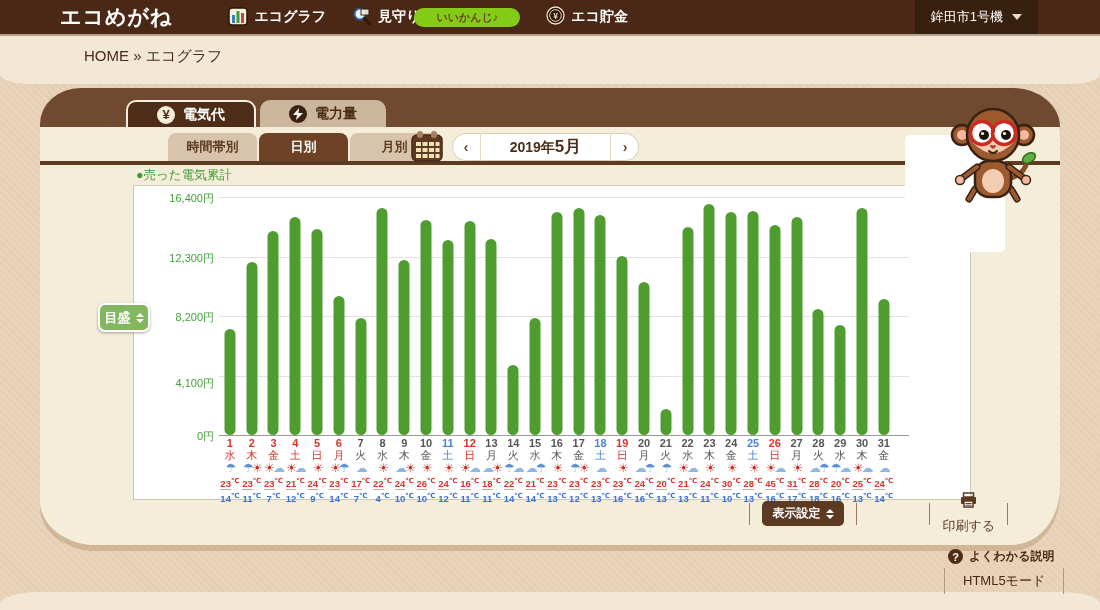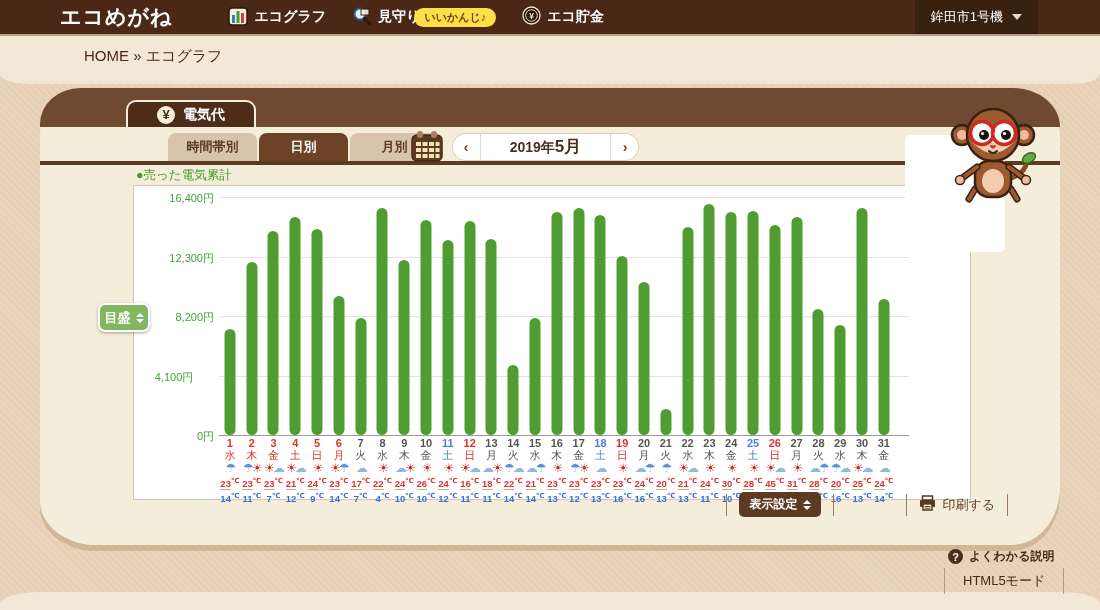--- a/index.html
+++ b/index.html
@@ -11,22 +11,22 @@
     background-image:repeating-linear-gradient(45deg, rgba(120,80,40,.04) 0 2px, rgba(255,255,255,0) 2px 5px);
     color:#4a2a16;
   }
   
   .hdr { position:absolute; left:0; top:0; width:1100px; height:34px; background:#4a2815;
          display:flex; align-items:center; color:#fff; z-index:20;
          box-shadow:0 2px 0 rgba(60,30,10,.35); }
   .logo { margin-left:60px; font-size:21px; font-weight:bold; letter-spacing:1px; }
   .nav { display:flex; align-items:center; margin-left:56px; gap:26px; }
   .nav-item { display:flex; align-items:center; gap:6px; font-size:14px; font-weight:bold; cursor:pointer; position:relative; }
-  .badge { background:#fde047; color:#6b4423; font-size:11px; font-weight:bold;
-           border-radius:10px; padding:2px 10px; margin-left:-12px; white-space:nowrap; }
+  .badge { background:#84cc16; color:#6b4423; font-size:11px; font-weight:bold;
+           border-radius:10px; padding:2px 22px; margin-left:-12px; white-space:nowrap; }
   .device { position:absolute; right:62px; top:0; height:34px; background:#38200f;
             display:flex; align-items:center; gap:9px; padding:0 16px; font-size:13px; cursor:pointer; }
   .caret-down { width:0; height:0; border-left:5px solid transparent; border-right:5px solid transparent; border-top:6px solid #e8dcc8; }
   .hic { display:inline-block; }
   
   .strip-top { position:absolute; left:0; top:34px; width:1100px; height:50px; background:#f3e8d5;
                border-bottom-left-radius:30px 10px; border-bottom-right-radius:30px 10px; }
   .strip-bottom { position:absolute; left:0; top:592px; width:1100px; height:18px; background:#f3e8d5;
                border-top-left-radius:40px 12px; border-top-right-radius:40px 12px; }
   .crumb { position:absolute; left:84px; top:47px; font-size:15px; color:#4a2a16; z-index:21; }
@@ -87,21 +87,21 @@
                justify-content:center; gap:5px; cursor:pointer; z-index:6; }
   .updown { display:flex; flex-direction:column; gap:2px; }
   .updown i { width:0; height:0; border-left:4px solid transparent; border-right:4px solid transparent; }
   .updown .u { border-bottom:4px solid #fff; } .updown .dn { border-top:4px solid #fff; }
   
   .controls { position:absolute; top:404px; right:52px; display:flex; align-items:center; gap:12px; }
   .vsep { width:1px; height:22px; background:#9b7c5e; }
   .spacer { width:48px; }
   .btn-disp { background:#5d3a22; color:#fff; border-radius:5px; padding:4px 10px; font-size:12px;
               font-weight:bold; display:flex; align-items:center; gap:6px; cursor:pointer; }
-  .print { display:flex; align-items:center; gap:6px; font-size:13px; color:#5b3a22; cursor:pointer; }
+  .print { display:flex; align-items:center; gap:6px; font-size:13px; color:#5b3a22; cursor:pointer;flex-direction:column; }
   
   .stand { position:absolute; left:865px; top:47px; width:100px; height:117px; background:#fff; border-radius:5px; z-index:2; }
   .bubble { position:absolute; left:708px; top:11px; width:207px; height:78px; background:#fff;
             border:2px solid #d6c4a8; border-radius:42px; z-index:5; display:flex; flex-direction:column;
             align-items:center; justify-content:center; padding-left:26px; }
   .bubble:after { content:""; position:absolute; right:-13px; top:34px; width:0; height:0;
                   border-top:8px solid transparent; border-bottom:8px solid transparent; border-left:15px solid #fff; }
   .bub1 { font-size:13px; color:#5b3a22; }
   .bub2 { line-height:26px; white-space:nowrap; }
   .bub2 .amt { color:#3f9c30; font-size:25px; font-weight:bold; }
@@ -169,20 +169,28 @@
   <span>エコグラフ</span>
 </div>
 
 <div class="panel">
   <div class="band"></div>
 
   <div class="tab tab-active">
     <span class="tico tico-yen">¥</span>
     <span>電気代</span>
   </div>
+  <div class="tab tab-idle">
+    <span class="tico tico-bolt">
+      <svg width="10" height="12" viewBox="0 0 10 12">
+          <polygon points="6,0 0,7 4,7 3,12 10,5 5.5,5" fill="#fff"></polygon>
+        </svg>
+    </span>
+    <span>電力量</span>
+  </div>
 
   <div class="subtabs">
     <div class="stab">時間帯別</div>
     <div class="stab on">日別</div>
     <div class="stab">月別</div>
   </div>
   <div class="subdiv"></div>
 
   <div class="cal">
     <svg width="34" height="34" viewBox="0 0 34 34">
@@ -252,21 +260,21 @@
         <div class="gline" style="top: 11px;"></div>
         <div class="gline" style="top: 70.5px;"></div>
         <div class="gline" style="top: 130px;"></div>
         <div class="gline" style="top: 189.5px;"></div>
         <div class="gline zero" style="top: 249px;"></div>
       </div>
     <div id="ylabels">
         <div class="ylab" style="top: 5px;">16,400円</div>
         <div class="ylab" style="top: 64.5px;">12,300円</div>
         <div class="ylab" style="top: 124px;">8,200円</div>
-        <div class="ylab" style="top: 184px; text-align: center;">4,100円</div>
+        <div class="ylab" style="top: 190px;">4,100円</div>
         <div class="ylab" style="top: 243px;">0円</div>
       </div>
     <div class="cols" id="cols">
         <div class="col">
           <div class="bar" style="height: 105.9px; background: rgb(79, 157, 49);"></div>
           <div class="xlab">
             <div class="d dt-red">1</div>
             <div class="wd dt-red">水</div>
             <div class="wx"><span class="w-rain">☂</span></div>
             <div class="hi"><i>23</i><sup>℃</sup></div>

